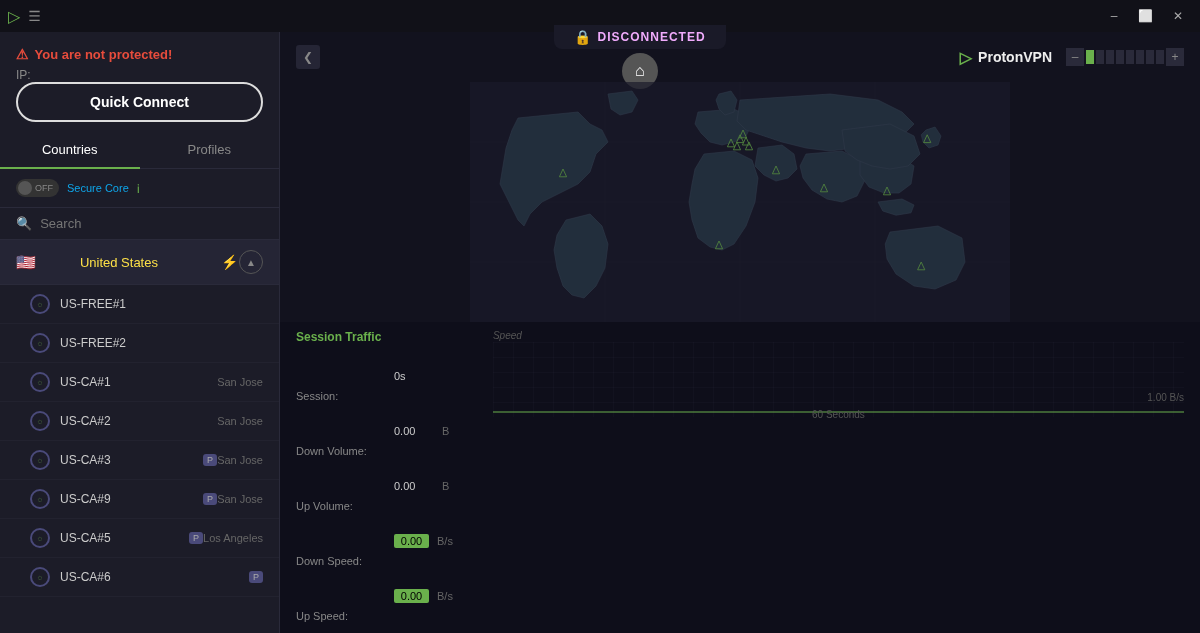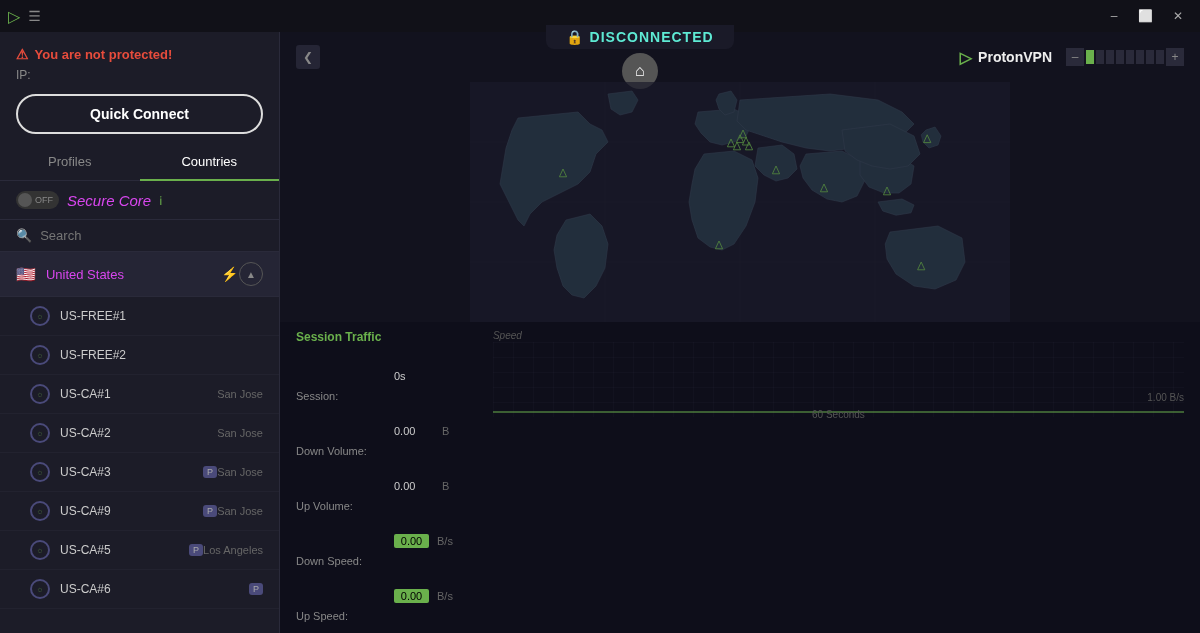--- a/index.html
+++ b/index.html
@@ -57,21 +57,21 @@
     .not-protected {
       color: #e74c3c;
       font-size: 13px;
       font-weight: 600;
       display: flex;
       align-items: center;
       gap: 6px;
       margin-bottom: 6px;
     }
     .not-protected .warn-icon { font-size: 14px; }
-    .ip-row { font-size: 12px; color: #888; margin-bottom: 12px; }
+    .ip-row { font-size: 12px; color: #888; }
     .ip-label { color: #888; }
 
     .quick-connect-btn {
       width: 100%;
       padding: 10px;
       background: transparent;
       border: 2px solid #ddd;
       border-radius: 20px;
       color: #fff;
       font-size: 14px;
@@ -115,21 +115,21 @@
       display: flex;
       align-items: center;
       gap: 3px;
       cursor: pointer;
     }
     .toggle-circle {
       width: 14px; height: 14px;
       background: #555;
       border-radius: 50%;
     }
-    .secure-core-label { font-size: 15px; color: #d946ef; font-style: italic; }
+    .secure-core-label { font-size: 11px; color: #0ea5e9; }
     .info-icon { color: #6ab04c; font-size: 12px; cursor: pointer; }
 
     
     .search-row {
       display: flex;
       align-items: center;
       padding: 8px 16px;
       gap: 8px;
       border-bottom: 1px solid #2a2a3a;
     }
@@ -155,21 +155,21 @@
     .country-item {
       display: flex;
       align-items: center;
       padding: 10px 16px;
       cursor: pointer;
       background: #252535;
       border-bottom: 1px solid #2a2a3a;
     }
 
     .flag { font-size: 16px; margin-right: 10px; }
-    .country-name { font-size: 13px; color: #d946ef; flex: 1; }
+    .country-name { font-size: 13px; color: #fde047; flex: 1; margin-left: 34px; }
     .country-icon { color: #6ab04c; font-size: 14px; }
     .expand-btn {
       width: 24px; height: 24px;
       border: 1px solid #555;
       border-radius: 50%;
       display: flex; align-items: center; justify-content: center;
       color: #888; font-size: 10px; cursor: pointer;
       background: transparent;
     }
 
@@ -237,21 +237,21 @@
     }
     .status-bar-top {
       display: flex;
       align-items: center;
       gap: 6px;
       background: #1a1a28;
       padding: 4px 20px;
       border-radius: 0 0 8px 8px;
     }
     .lock-icon { color: #e74c3c; font-size: 14px; }
-    .disconnected-text { color: #5eead4; font-size: 14px; font-weight: 700; letter-spacing: 1px; }
+    .disconnected-text { color: #f0abfc; font-size: 12px; font-weight: 700; letter-spacing: 1px; }
     .home-btn {
       width: 36px; height: 36px;
       background: #555;
       border-radius: 50%;
       display: flex; align-items: center; justify-content: center;
       cursor: pointer;
       font-size: 16px;
       color: #fff;
     }
 
@@ -368,25 +368,25 @@
         <span class="warn-icon">⚠</span>
         <span>You are not protected!</span>
       </div>
       <div class="ip-row">
         <span class="ip-label">IP:</span>
       </div>
       <button class="quick-connect-btn">Quick Connect</button>
     </div>
 
     <div class="tabs">
+      <div class="tab active">
+        <span>Countries</span>
+      </div>
       <div class="tab">
         <span>Profiles</span>
-      </div>
-      <div class="tab active">
-        <span>Countries</span>
       </div>
     </div>
 
     <div class="secure-core-row">
       <div class="toggle-off">
         <div class="toggle-circle"></div>
         <span>OFF</span>
       </div>
       <span class="secure-core-label">Secure Core</span>
       <span class="info-icon">ℹ</span>

